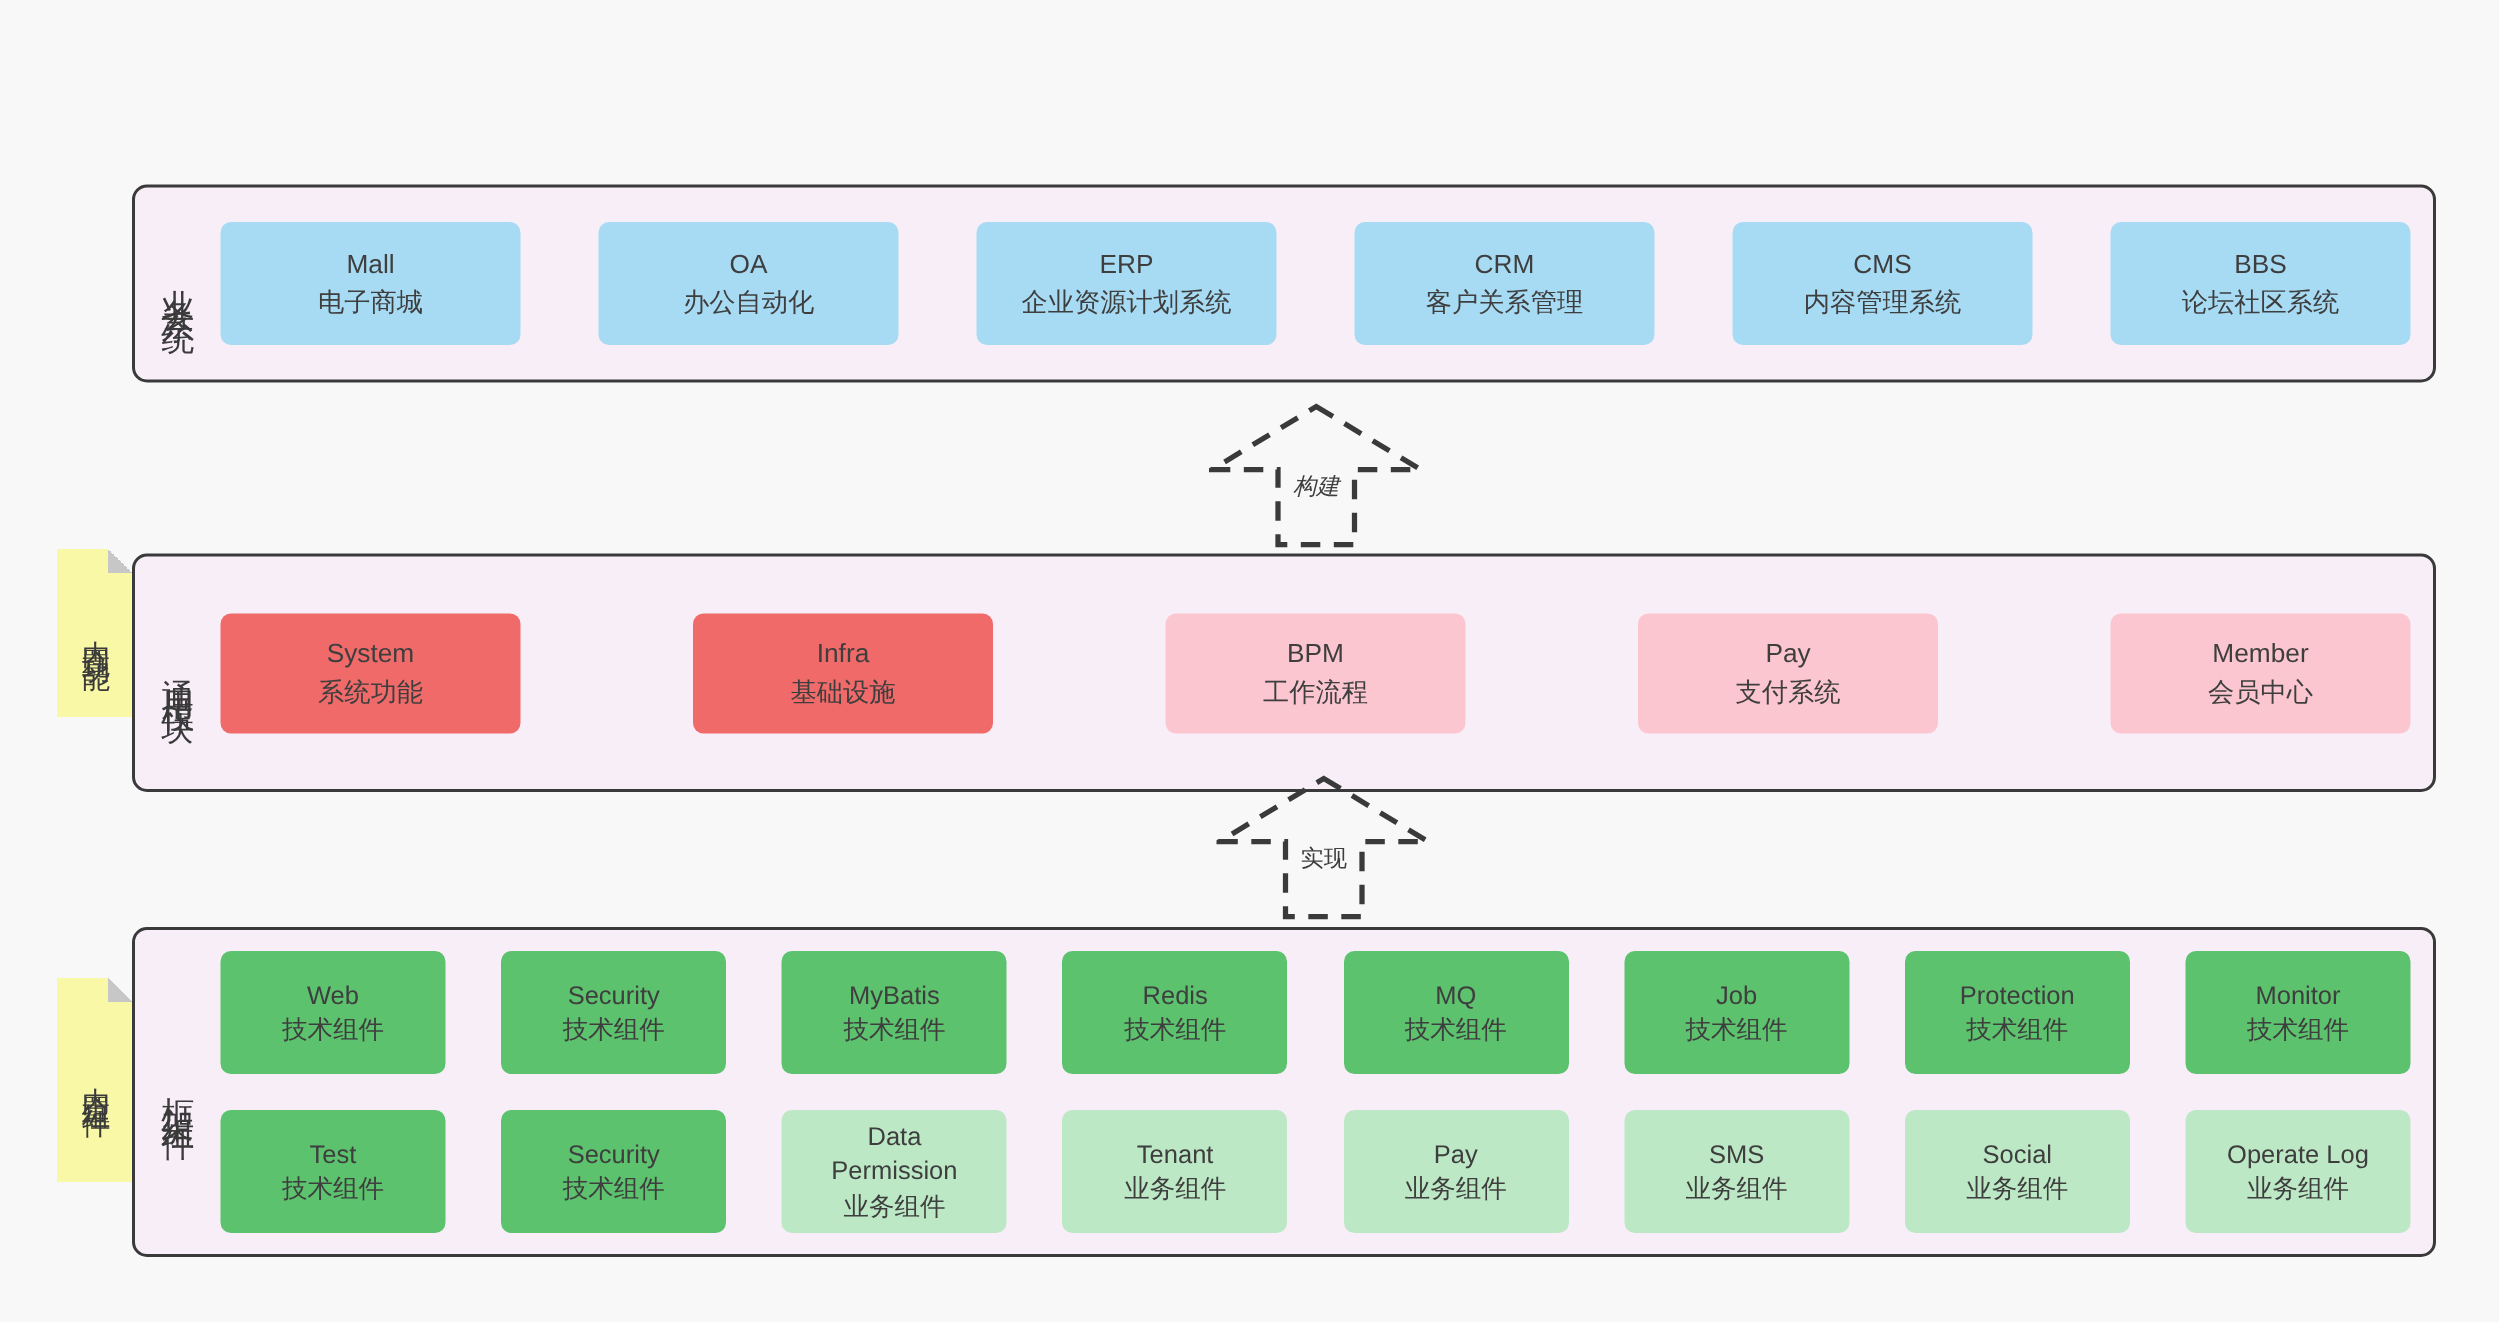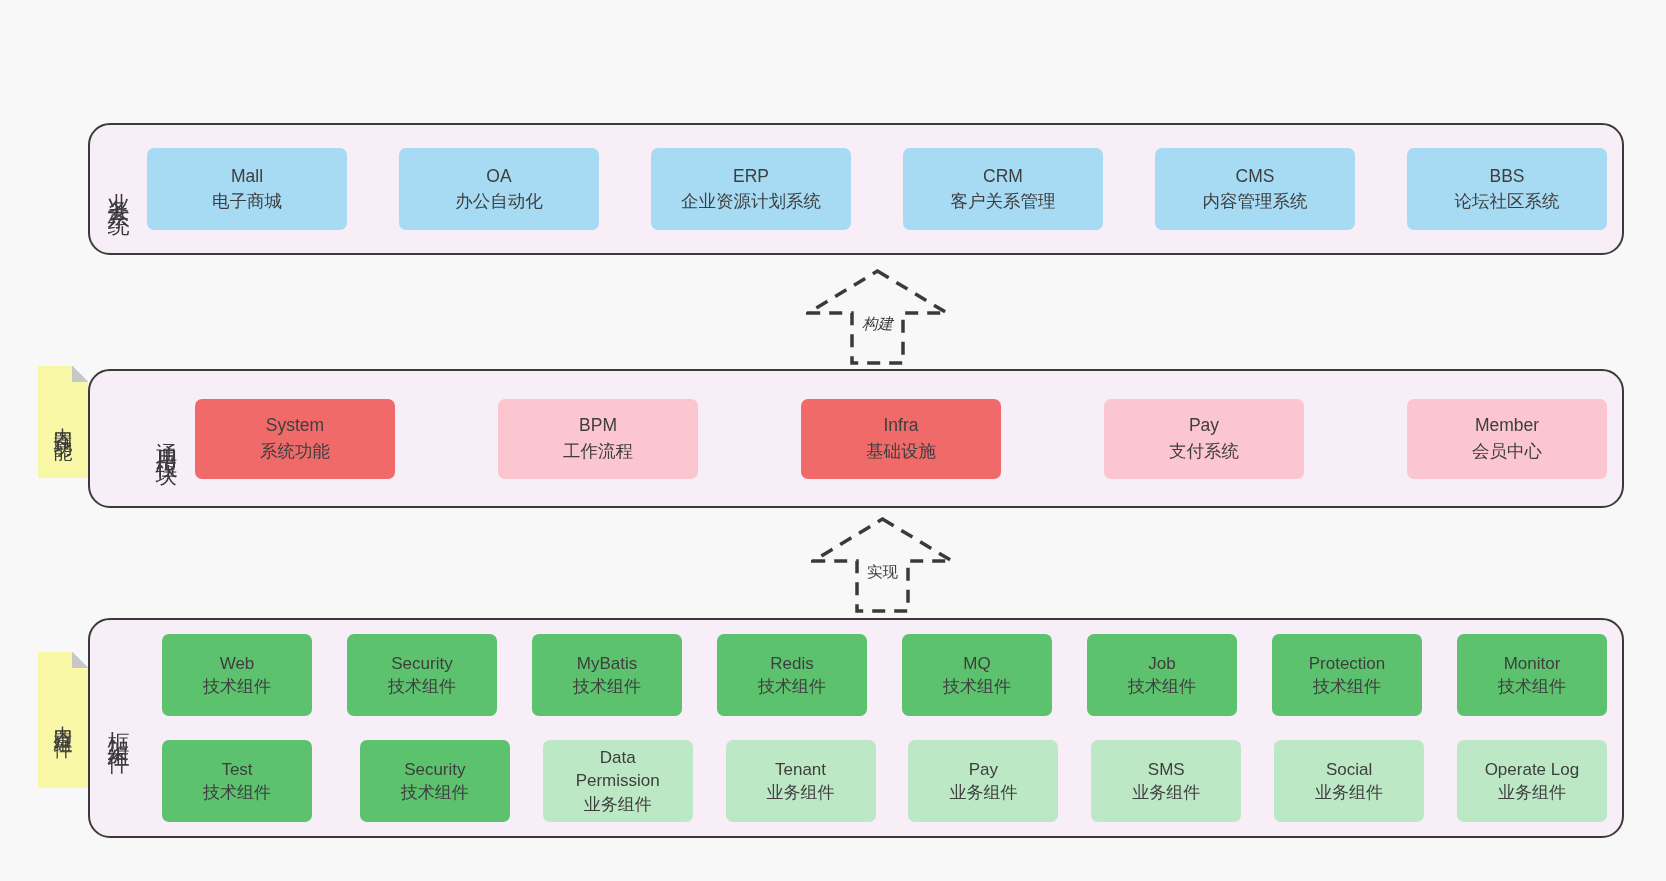--- a/index.html
+++ b/index.html
@@ -1,35 +1,35 @@
 <!DOCTYPE html>
 <html><head>
 <meta charset="utf-8">
 <style>
   html,body{margin:0;padding:0;background:#f8f8f8;font-family:"Liberation Sans","DejaVu Sans",sans-serif;}
   #stage{position:relative;width:1666px;height:881px;background:#f8f8f8;overflow:hidden;color:#3e3e3e;}
 
   .panel{position:absolute;left:88px;width:1536px;background:#f8eef8;border:2px solid #3a3a3a;
-         border-radius:22px;display:flex;align-items:center;box-sizing:border-box;}
+         border-radius:10px;display:flex;align-items:center;box-sizing:border-box;}
   .panel-label{width:57px;flex:0 0 57px;display:flex;align-items:center;justify-content:center;
                writing-mode:vertical-rl;text-orientation:upright;font-size:22px;letter-spacing:7px;color:#3a3a3a;}
   .box-row{flex:1;display:flex;justify-content:space-between;padding-right:15px;}
   .rows-wrap{flex:1;display:flex;flex-direction:column;gap:24px;padding-right:15px;}
   .rows-wrap .box-row{padding-right:0;}
 
   .box{height:82px;border-radius:7px;display:flex;flex-direction:column;align-items:center;
        justify-content:center;text-align:center;line-height:1.45;font-size:17.5px;box-sizing:border-box;padding:2px 8px;}
   .w200{width:200px;}
   .w150{width:150px;font-size:17px;line-height:1.38;}
   .w150 .box-name{max-width:112px;}
   .h80{height:80px;}
   .blue{background:#a7dbf4;}
   .red{background:#f06a6a;}
   .pink{background:#fbc6cf;}
-  .green-dark{background:#5cc26d;margin-left:15px;}
+  .green-dark{background:#5cc26d;}
   .green-light{background:#bde8c5;}
 
   .note{position:absolute;left:38px;width:50px;background:#f8f8a6;display:flex;align-items:center;
         justify-content:center;}
   .note-text{writing-mode:vertical-rl;text-orientation:upright;font-size:19px;letter-spacing:5px;color:#3a3a3a;}
   .note-fold{position:absolute;top:0;right:0;width:16px;height:16px;
              background:linear-gradient(to bottom left,#f8f8f8 50%,#c6c7c6 50%);}
 
   .arrow{position:absolute;width:143px;height:98px;}
   .arrow svg{position:absolute;inset:0;}
@@ -75,34 +75,34 @@
     <svg viewBox="0 0 143 98" width="143" height="98">
       <path d="M71.5 3 L141 45 L97 45 L97 95 L46 95 L46 45 L2 45 Z" fill="none" stroke="#3a3a3a" stroke-width="3.5" stroke-dasharray="13 9"></path>
     </svg>
     <span class="arrow-label">构建</span>
   </div>
 
   <div class="note" style="top:366px;height:112px;">
     <span class="note-fold"></span>
     <span class="note-text">内置功能</span>
   </div>
-  <section class="panel" style="top:369px;height:139px;padding-left:48px;">
+  <section class="panel" style="top:369px;height:159px;">
     <div class="panel-label">通用模块</div>
     <div class="box-row">
       <div class="box red w200 h80">
         <div class="box-name">System</div>
         <div class="box-desc">系统功能</div>
       </div>
+      <div class="box red w200 h80">
+        <div class="box-name">Infra</div>
+        <div class="box-desc">基础设施</div>
+      </div>
       <div class="box pink w200 h80">
         <div class="box-name">BPM</div>
         <div class="box-desc">工作流程</div>
-      </div>
-      <div class="box red w200 h80">
-        <div class="box-name">Infra</div>
-        <div class="box-desc">基础设施</div>
       </div>
       <div class="box pink w200 h80">
         <div class="box-name">Pay</div>
         <div class="box-desc">支付系统</div>
       </div>
       <div class="box pink w200 h80">
         <div class="box-name">Member</div>
         <div class="box-desc">会员中心</div>
       </div>
     </div>

